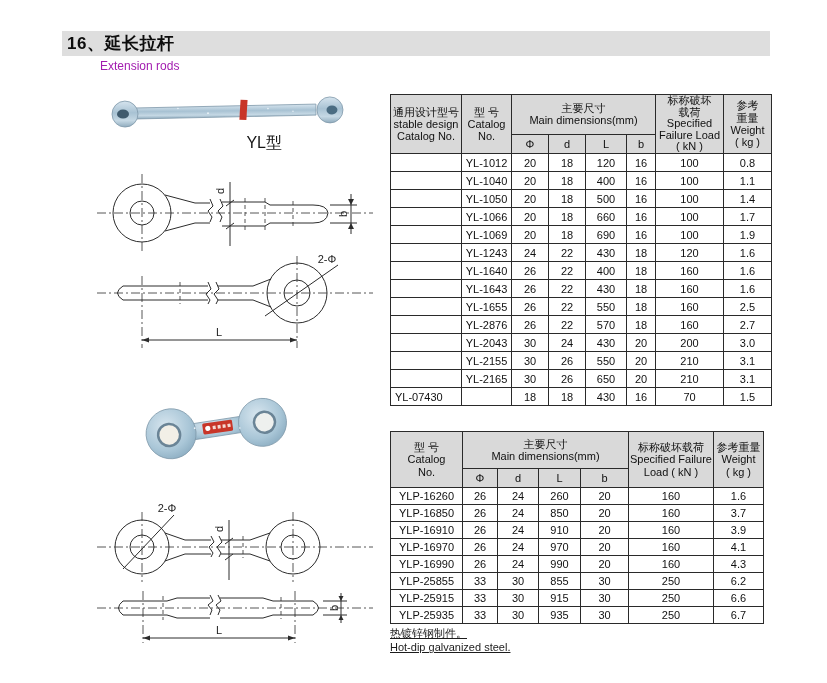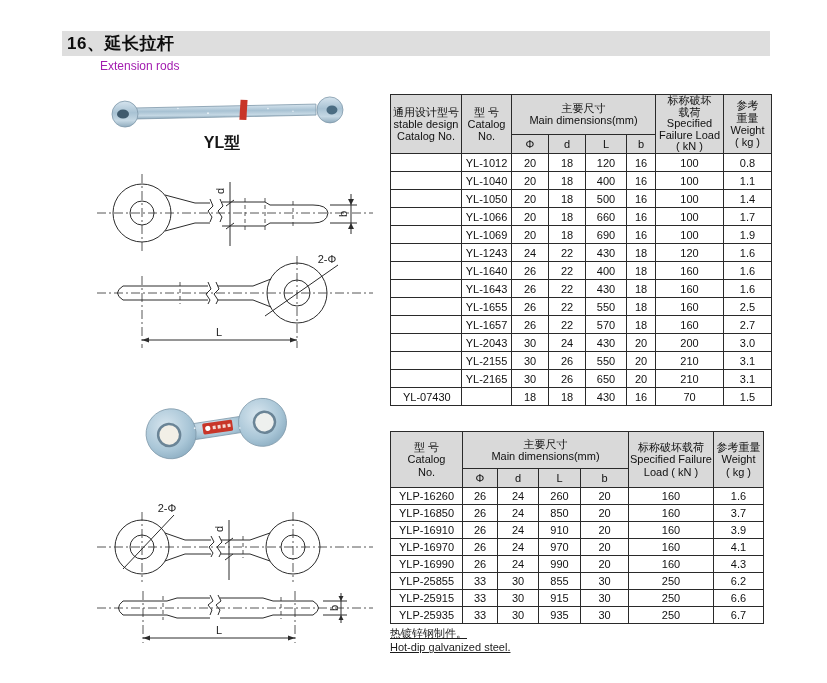--- a/index.html
+++ b/index.html
@@ -3,28 +3,28 @@
 <meta charset="utf-8">
 <style>
   html,body{margin:0;padding:0;background:#fff;}
   .page{position:relative;width:790px;height:683px;background:#ffffff;
         font-family:"Liberation Sans",sans-serif;color:#111;overflow:hidden;}
   .abs{position:absolute;}
   .titlebar{left:62px;top:31px;width:708px;height:25px;background:#dedede;
             font-size:17px;font-weight:bold;line-height:25px;padding-left:5px;
             box-sizing:border-box;color:#0d0d0d;letter-spacing:.5px;}
   .subtitle{left:100px;top:59px;font-size:12px;color:#a21caf;}
-  .fig-label{width:120px;text-align:center;font-size:16px;color:#161616;font-weight:bold;}
+  .fig-label{width:120px;text-align:right;font-size:16px;color:#161616;}
   table{border-collapse:collapse;table-layout:fixed;font-size:11px;color:#101010;}
   th,td{border:1px solid #2a2a2a;text-align:center;padding:0;overflow:hidden;}
   thead th{background:#d9d9d9;font-weight:normal;white-space:pre-line;
            line-height:1.12;font-size:11px;}
   #t1 tbody td{height:17px;}
   #t2 tbody td{height:16px;}
-  #t1 tbody td:first-child{text-align:left;padding-left:12px;}
+  #t1 tbody td:first-child{text-align:left;padding-left:4px;}
   .notes{left:390px;top:626px;font-size:11px;line-height:1.3;color:#1c1c1c;text-decoration:underline;}
   svg text{font-family:"Liberation Sans",sans-serif;font-size:11px;fill:#222;}
   .ln{stroke:#2c2c2c;stroke-width:1;fill:none;}
   .cl{stroke:#2c2c2c;stroke-width:.8;fill:none;stroke-dasharray:9 3 2 3;}
   .dsh{stroke:#2c2c2c;stroke-width:.8;fill:none;stroke-dasharray:4 3;}
   .arr{fill:#2c2c2c;stroke:none;}
 </style>
 </head>
 <body>
 
@@ -303,21 +303,21 @@
           <td>26</td>
           <td>22</td>
           <td>550</td>
           <td>18</td>
           <td>160</td>
           <td>2.5</td>
         </tr>
 
         <tr>
           <td></td>
-          <td>YL-1657</td>
+          <td>YL-2876</td>
           <td>26</td>
           <td>22</td>
           <td>570</td>
           <td>18</td>
           <td>160</td>
           <td>2.7</td>
         </tr>
 
         <tr>
           <td></td>

